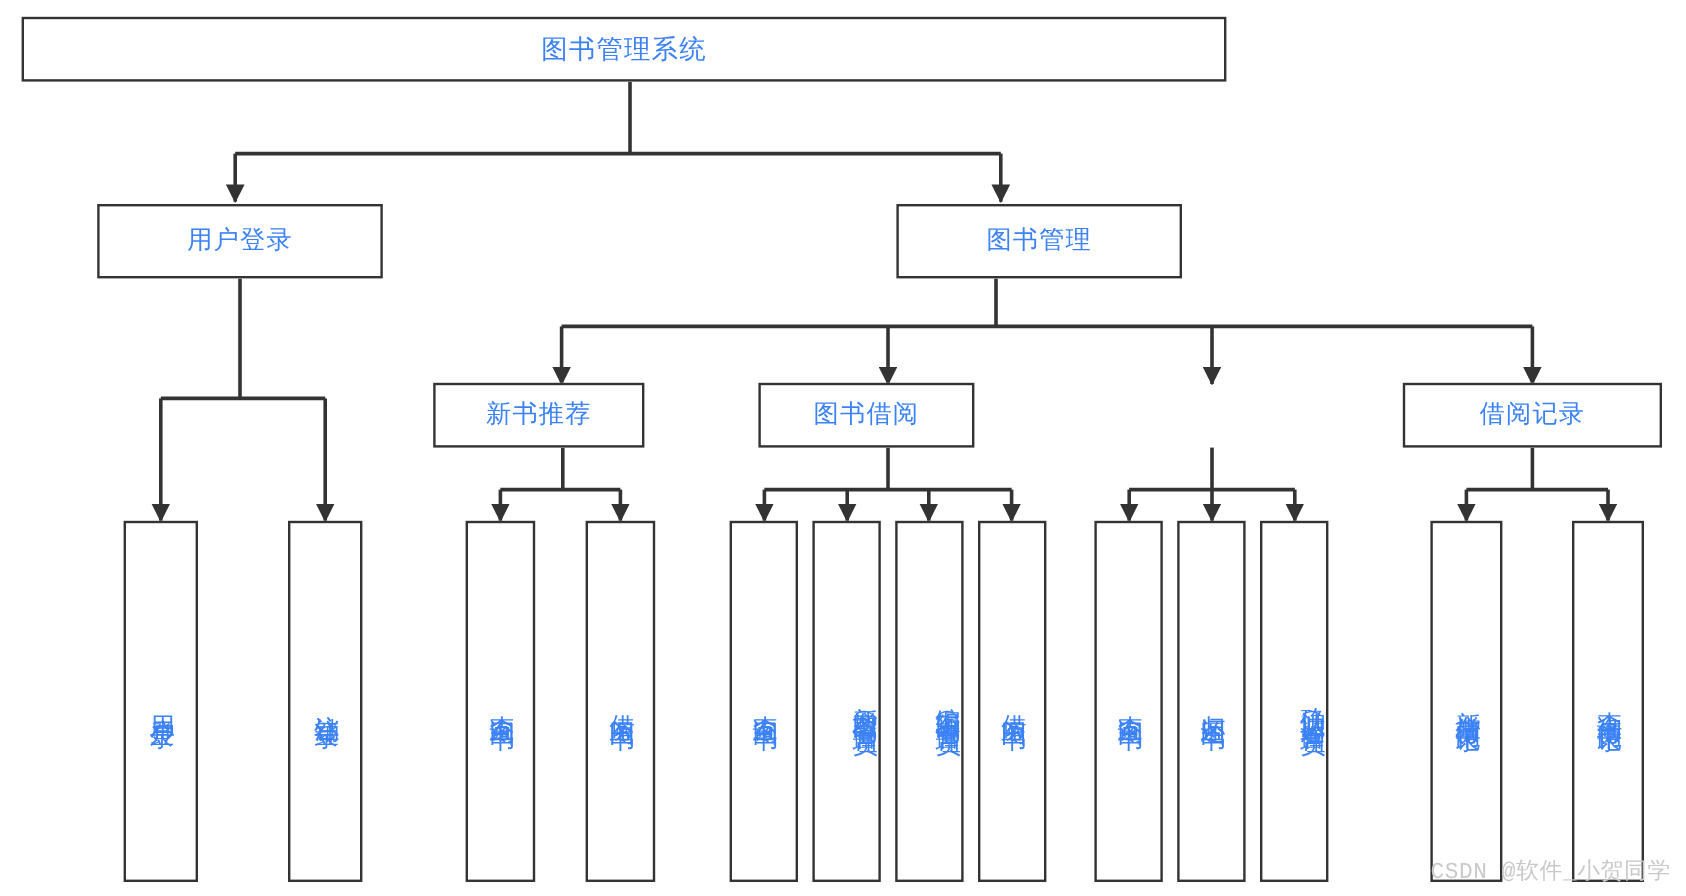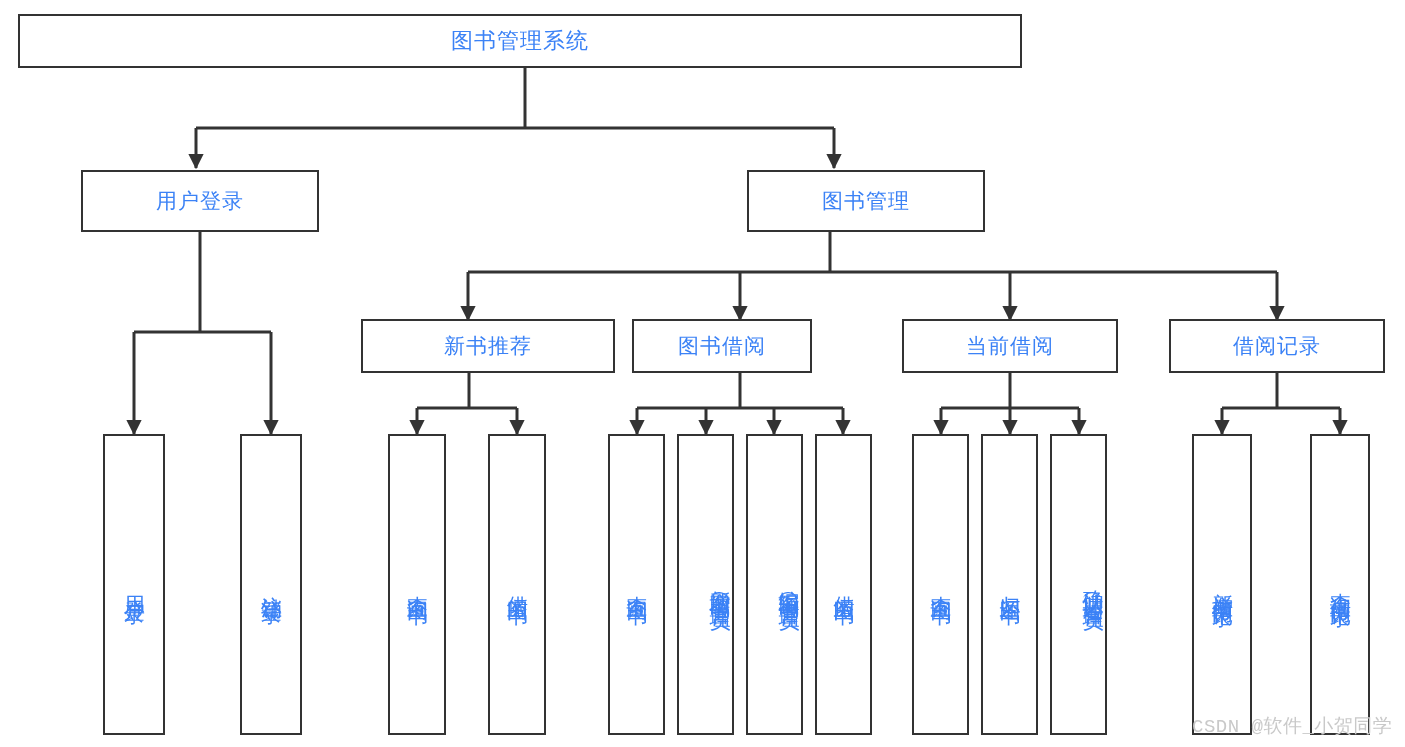--- a/index.html
+++ b/index.html
@@ -125,23 +125,22 @@
       <path d="M 1222 408 L 1222 434" marker-end="url(#arrow)"></path>
       <path d="M 1340 408 L 1340 434" marker-end="url(#arrow)"></path>
     </g>
   </svg>
 
   <div class="node horiz root" style="left:18px; top:14px; width:1004px; height:54px;">图书管理系统</div>
 
   <div class="node horiz" style="left:81px; top:170px; width:238px; height:62px;">用户登录</div>
   <div class="node horiz" style="left:711px; top:170px; width:238px; height:62px;margin-left:36px;">图书管理</div>
 
-  <div class="node horiz" style="left:361px; top:319px; width:254px; height:54px;">新书推荐</div>
+  <div class="node horiz" style="left:361px; top:319px; width:176px; height:54px;">新书推荐</div>
   <div class="node horiz" style="left:632px; top:319px; width:180px; height:54px;">图书借阅</div>
-  <div class="node horiz" style="left:902px; top:319px; width:216px; height:54px;">当前借阅</div>
   <div class="node horiz" style="left:1169px; top:319px; width:216px; height:54px;">借阅记录</div>
 
   <div class="node vert midpad" style="left:103px; top:434px; width:62px; height:301px;">用户登录</div>
   <div class="node vert midpad" style="left:240px; top:434px; width:62px; height:301px;">注销登录</div>
 
   <div class="node vert midpad" style="left:388px; top:434px; width:58px; height:301px;">查询图书</div>
   <div class="node vert midpad" style="left:488px; top:434px; width:58px; height:301px;">借阅图书</div>
 
   <div class="node vert midpad" style="left:608px; top:434px; width:57px; height:301px;">查询图书</div>
   <div class="node vert tall" style="left:677px; top:434px; width:57px; height:301px;">新增图书（管理员）</div>

